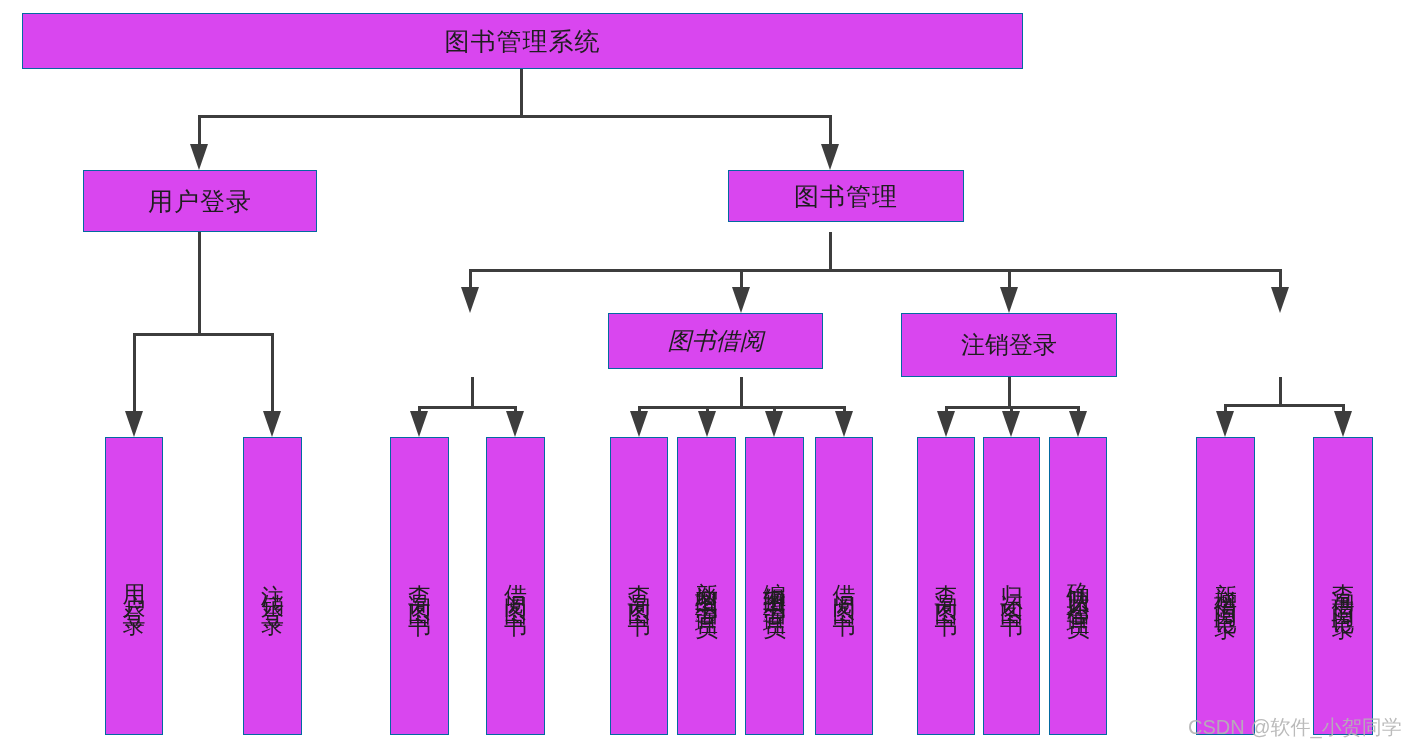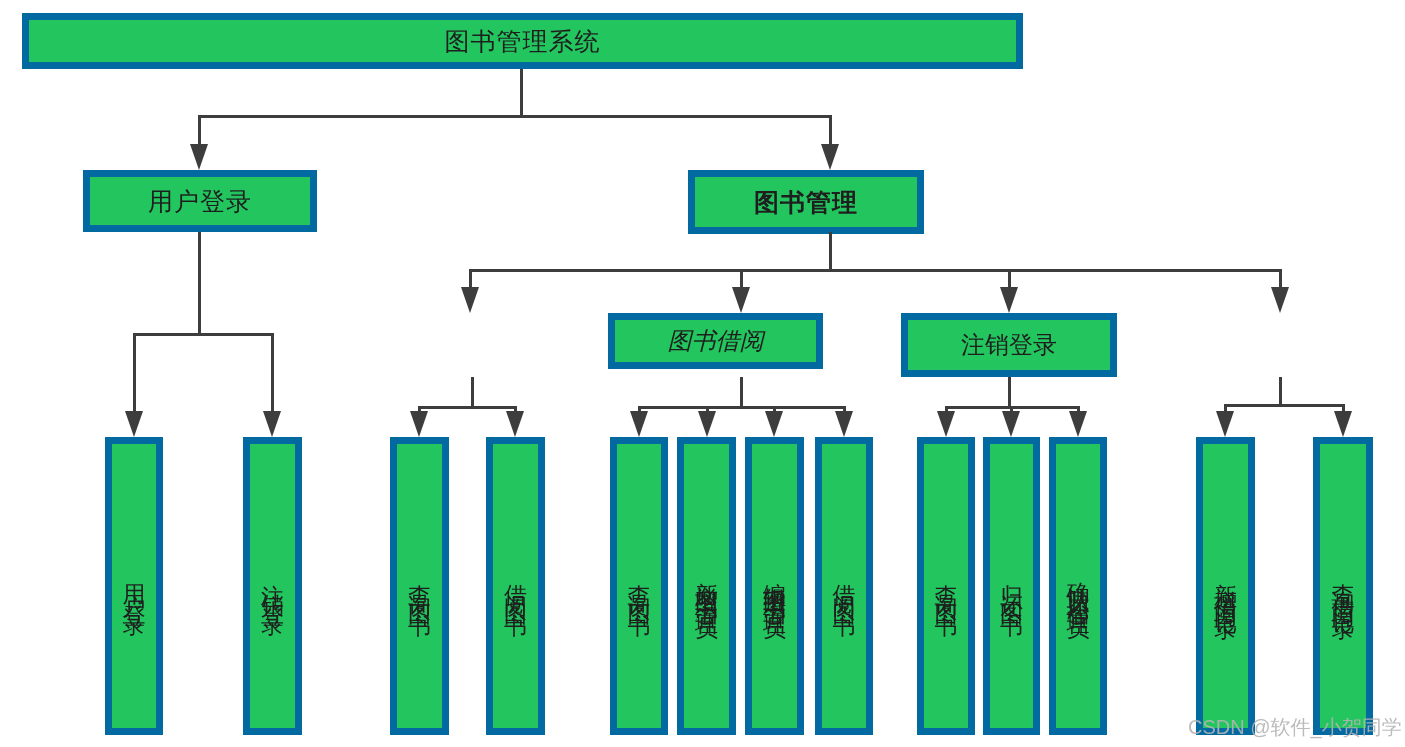--- a/index.html
+++ b/index.html
@@ -12,22 +12,22 @@
     position: relative;
     width: 1405px;
     height: 747px;
     background: #ffffff;
     overflow: hidden;
     color: #1e1e1e;
   }
   .box {
     position: absolute;
     box-sizing: border-box;
-    border: 7px solid #0369a1;
-    background: #22c55e;
+    border: 1px solid #0369a1;
+    background: #d946ef;
     display: flex;
     align-items: center;
     justify-content: center;
     text-align: center;
   }
   .box.h-label { font-size: 25px; letter-spacing: 1px; }
   .box.lvl3 { font-size: 24px; }
   .box.leaf {
     writing-mode: vertical-rl;
     text-orientation: mixed;
@@ -63,21 +63,21 @@
   }
 </style>
 </head>
 <body>
 
 <div class="canvas">
 
   <div class="box h-label" style="left:22px; top:13px; width:1001px; height:56px;">图书管理系统</div>
 
   <div class="box h-label" style="left:83px; top:170px; width:234px; height:62px;">用户登录</div>
-  <div class="box h-label" style="left:688px; top:170px; width:236px; height:64px;font-weight:bold;">图书管理</div>
+  <div class="box h-label" style="left:728px; top:170px; width:236px; height:52px;">图书管理</div>
 
   <div class="box lvl3" style="left:608px; top:313px; width:215px; height:56px;font-style:italic;">图书借阅</div>
   <div class="box lvl3" style="left:901px; top:313px; width:216px; height:64px;">注销登录</div>
 
   <div class="box leaf vs-wide" style="left:105px; top:437px; width:58px; height:298px;">用户登录</div>
   <div class="box leaf vs-wide" style="left:243px; top:437px; width:59px; height:298px;">注销登录</div>
 
   <div class="box leaf vs-wide" style="left:390px; top:437px; width:59px; height:298px;">查询图书</div>
   <div class="box leaf vs-wide" style="left:486px; top:437px; width:59px; height:298px;">借阅图书</div>
 

